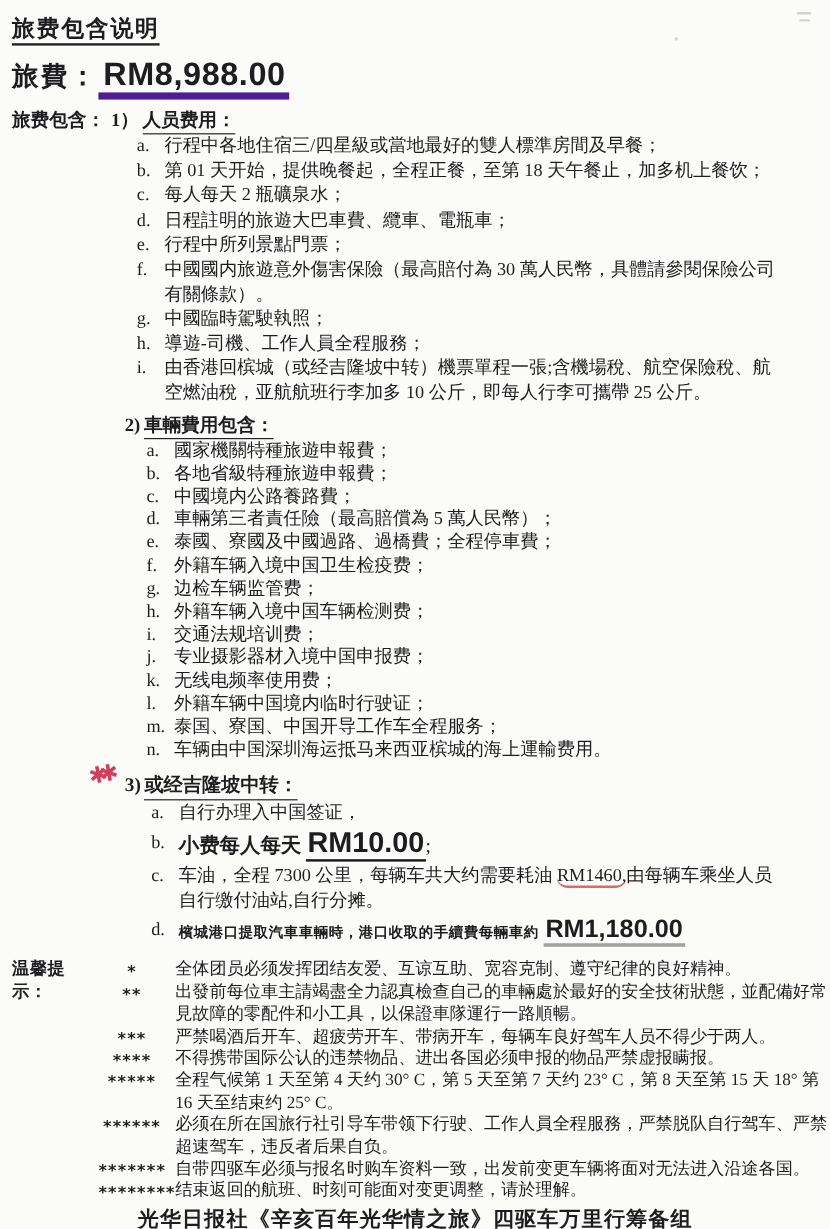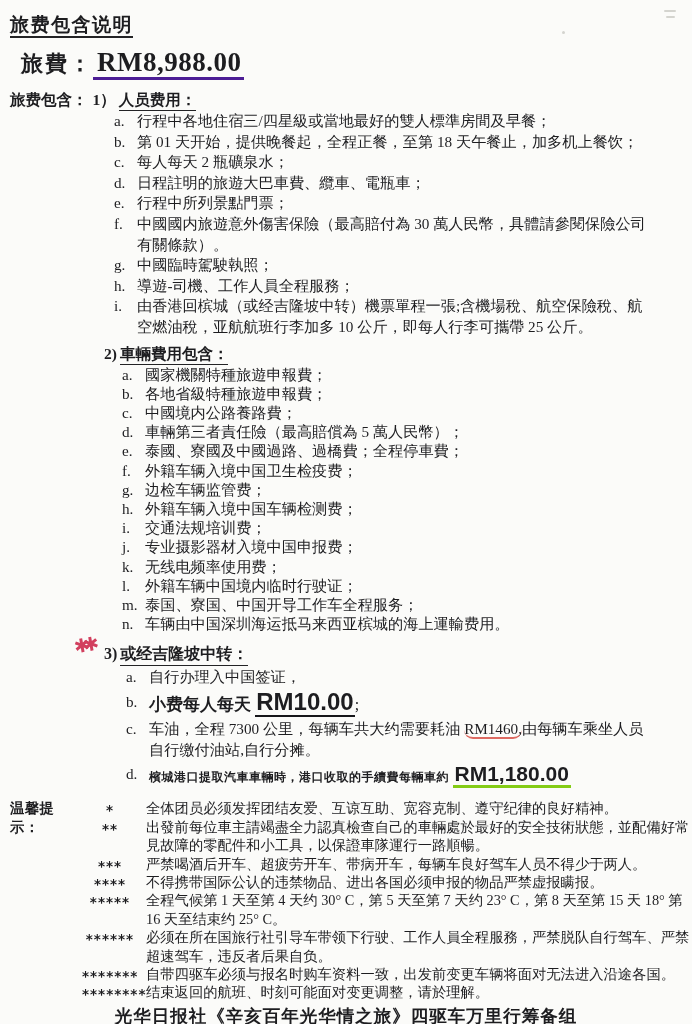--- a/index.html
+++ b/index.html
@@ -8,22 +8,22 @@
     background: #fbfbf9;
     color: #1d1d20;
     font-family: "Liberation Serif", "DejaVu Serif", serif;
   }
   .page { position: relative; width: 692px; height: 752px; box-sizing: border-box; padding: 12px 10px 0 10px; }
 
   
   .doc-title-row { line-height: 26px; }
   .doc-title { font-size: 19px; font-weight: bold; letter-spacing: 1.5px; border-bottom: 2px solid #232325; padding-bottom: 1px; }
   .price-row { margin-top: 6px; line-height: 34px; white-space: nowrap; }
-  .price-label { font-size: 22px; font-weight: bold; letter-spacing: 2px; margin-left: 11px; }
-  .price-value { font-family: Liberation Serif, serif; font-size: 27px; font-weight: bold; letter-spacing: .5px; border-bottom: 3px solid #4c1d95; padding: 0 3px 0 4px; }
+  .price-label { font-size: 22px; font-weight: bold; letter-spacing: 2px; }
+  .price-value { font-family: Liberation Sans, sans-serif; font-size: 27px; font-weight: bold; letter-spacing: .5px; border-bottom: 6px solid #4c1d95; padding: 0 3px 0 4px; }
 
   .include-row { margin-top: 6px; line-height: 21px; font-size: 15.5px; font-weight: bold; display: flex; }
   .sec-num { margin-left: 5px; }
   .sec-head { margin-left: 3px; border-bottom: 1.5px solid #232325; padding-bottom: 0px; }
 
   
   .item { display: flex; }
   .marker { flex: none; width: 23px; }
   .itext { flex: 1; }
 
@@ -48,21 +48,21 @@
   .s3 { margin-left: 116px; }
   .s3 .item { font-size: 15.2px; line-height: 22px; }
   .s3 .row-b { line-height: 27px; }
   .s3 .row-c .itext { max-width: 500px; }
   .s3 .row-c { line-height: 21px; }
   .s3 .row-d { line-height: 28px; }
   .bold-cn { font-size: 17px; font-weight: bold; }
   .bold-cn-d { font-size: 12px; font-weight: bold; letter-spacing: .5px; }
   .rm { font-family: "Liberation Sans", "DejaVu Sans", sans-serif; font-weight: bold; }
   .rm10 { font-size: 24px; border-bottom: 2.5px solid #16161a; padding: 0 1px; }
-  .rm1180 { font-size: 21px; border-bottom: 3px solid #84cc16; padding: 0 2px; }
+  .rm1180 { font-size: 21px; border-bottom: 3px solid #a3a3a3; padding: 0 2px; }
   .suffix { font-size: 16px; }
   .red-under { border-bottom: 2.5px solid #dd6a62; border-radius: 0 0 9px 9px; }
 
   
   .tips { display: flex; margin-top: 8px; font-size: 14.3px; }
   .tips-label { flex: none; width: 72px; font-weight: bold; letter-spacing: .5px; line-height: 18.4px; }
   .tips-rows { flex: 1; }
   .tip-row { display: flex; line-height: 18.4px; }
   .stars { flex: none; width: 56px; text-align: center; font-family: "DejaVu Sans", sans-serif; font-size: 13.5px; font-weight: bold; letter-spacing: 1px; position: relative; top: 2px; }
   .tip-text { flex: none; max-width: 545px; padding-left: 8px; }

